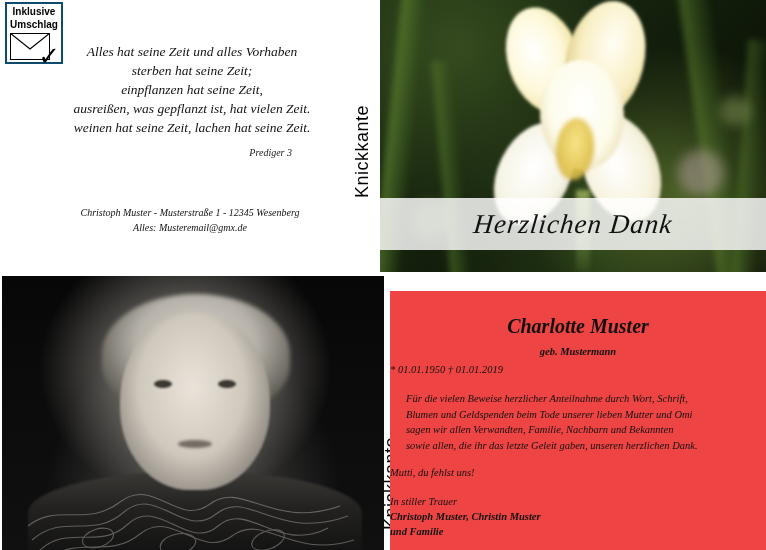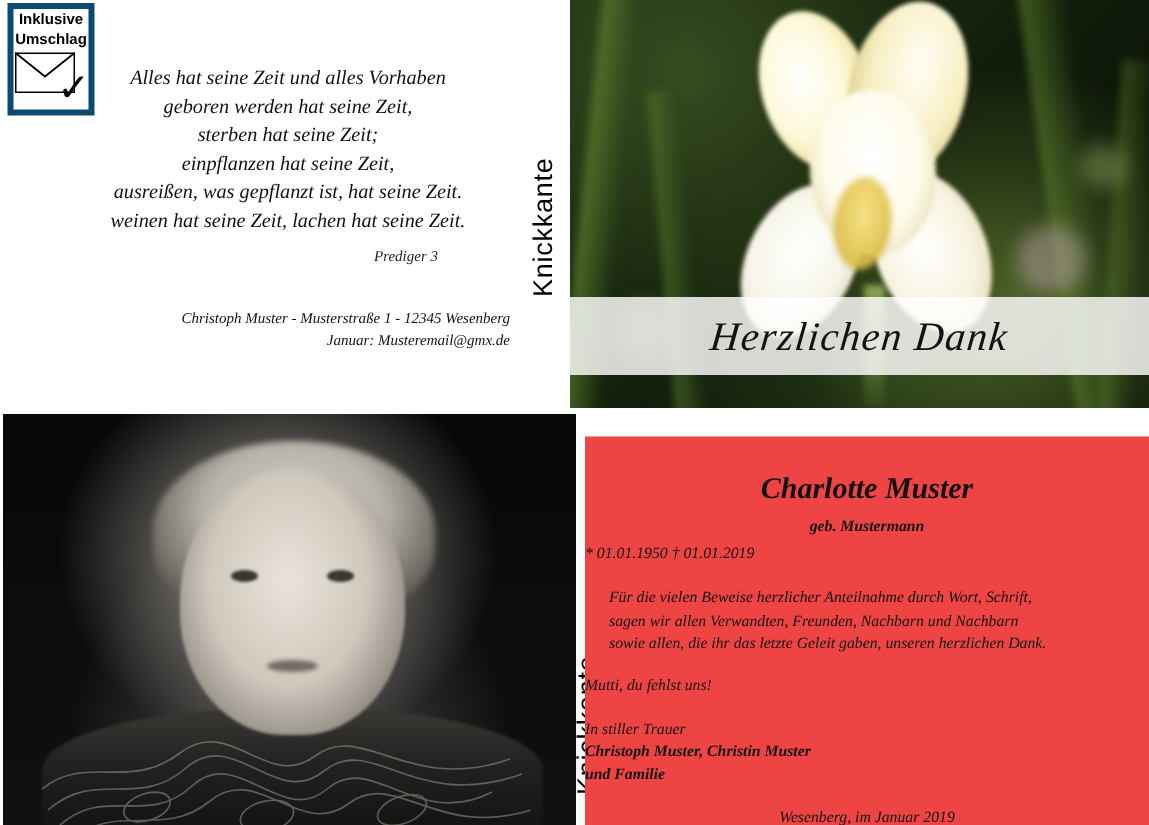--- a/index.html
+++ b/index.html
@@ -34,22 +34,22 @@
     height: 272px;
     background: #ffffff;
   }
 
   
   .env-badge {
     position: absolute;
     left: 5px;
     top: 2px;
     width: 58px;
-    height: 75px;
-    border: 4px solid #0c4a6e;
+    height: 62px;
+    border: 2px solid #0c4a6e;
     background: #fff;
     box-sizing: border-box;
     text-align: center;
   }
   .env-badge .env-title {
     font-family: "Liberation Sans", sans-serif;
     font-weight: bold;
     font-size: 10px;
     line-height: 11px;
     margin-top: 2px;
@@ -108,21 +108,21 @@
     text-align: right;
     padding-right: 34px;
     color: #222;
   }
 
   .contact {
     position: absolute;
     left: 40px;
     top: 205px;
     width: 300px;
-    text-align: right;
+    text-align: center;
     font-style: italic;
     font-size: 10px;
     line-height: 15px;
     color: #111;
   }
 
   
   .knick {
     position: absolute;
     font-family: "Liberation Sans", sans-serif;
@@ -384,31 +384,30 @@
         <div class="env-rect"></div>
         <svg class="env-flap" viewBox="0 0 40 27">
           <polyline points="0,0 20,16 40,0" fill="none" stroke="#000" stroke-width="1.2"></polyline>
         </svg>
         <div class="env-check">✓</div>
       </div>
     </div>
 
     <div class="poem">
       <div class="line">Alles hat seine Zeit und alles Vorhaben</div>
-      <div class="line">geboren werden hat seine Zeit,</div>
       <div class="line">sterben hat seine Zeit;</div>
       <div class="line">einpflanzen hat seine Zeit,</div>
-      <div class="line">ausreißen, was gepflanzt ist, hat seine Zeit.</div>
+      <div class="line">ausreißen, was gepflanzt ist, hat vielen Zeit.</div>
       <div class="line">weinen hat seine Zeit, lachen hat seine Zeit.</div>
       <div class="poem-source">Prediger 3</div>
     </div>
 
     <div class="contact">
       <div>Christoph Muster - Musterstraße 1 - 12345 Wesenberg</div>
-      <div>Januar: Musteremail@gmx.de</div>
+      <div>Alles: Musteremail@gmx.de</div>
     </div>
   </div>
 
   <div class="knick knick-top">Knickkante</div>
   <div class="knick knick-bottom">Knickkante</div>
 
   <div class="panel tr-panel">
     <div class="iris-bg"></div>
     <div class="iris-leaf l1"></div>
     <div class="iris-leaf l2"></div>
@@ -450,21 +449,22 @@
     <div class="mouth"></div>
   </div>
 
   <div class="panel br-panel">
     <div class="name">Charlotte Muster</div>
     <div class="born">geb. Mustermann</div>
     <div class="dates">* 01.01.1950    † 01.01.2019</div>
 
     <div class="body-text">
       <div>Für die vielen Beweise herzlicher Anteilnahme durch Wort, Schrift,</div>
-      <div>sagen wir allen Verwandten, Freunden, Nachbarn und Nachbarn</div>
+      <div>Blumen und Geldspenden beim Tode unserer lieben Mutter und Omi</div>
+      <div>sagen wir allen Verwandten, Familie, Nachbarn und Bekannten</div>
       <div>sowie allen, die ihr das letzte Geleit gaben, unseren herzlichen Dank.</div>
     </div>
 
     <div class="mutti">Mutti, du fehlst uns!</div>
 
     <div class="trauer">
       <div>In stiller Trauer</div>
       <div class="strong">Christoph Muster, Christin Muster</div>
       <div class="strong">und Familie</div>
     </div>

